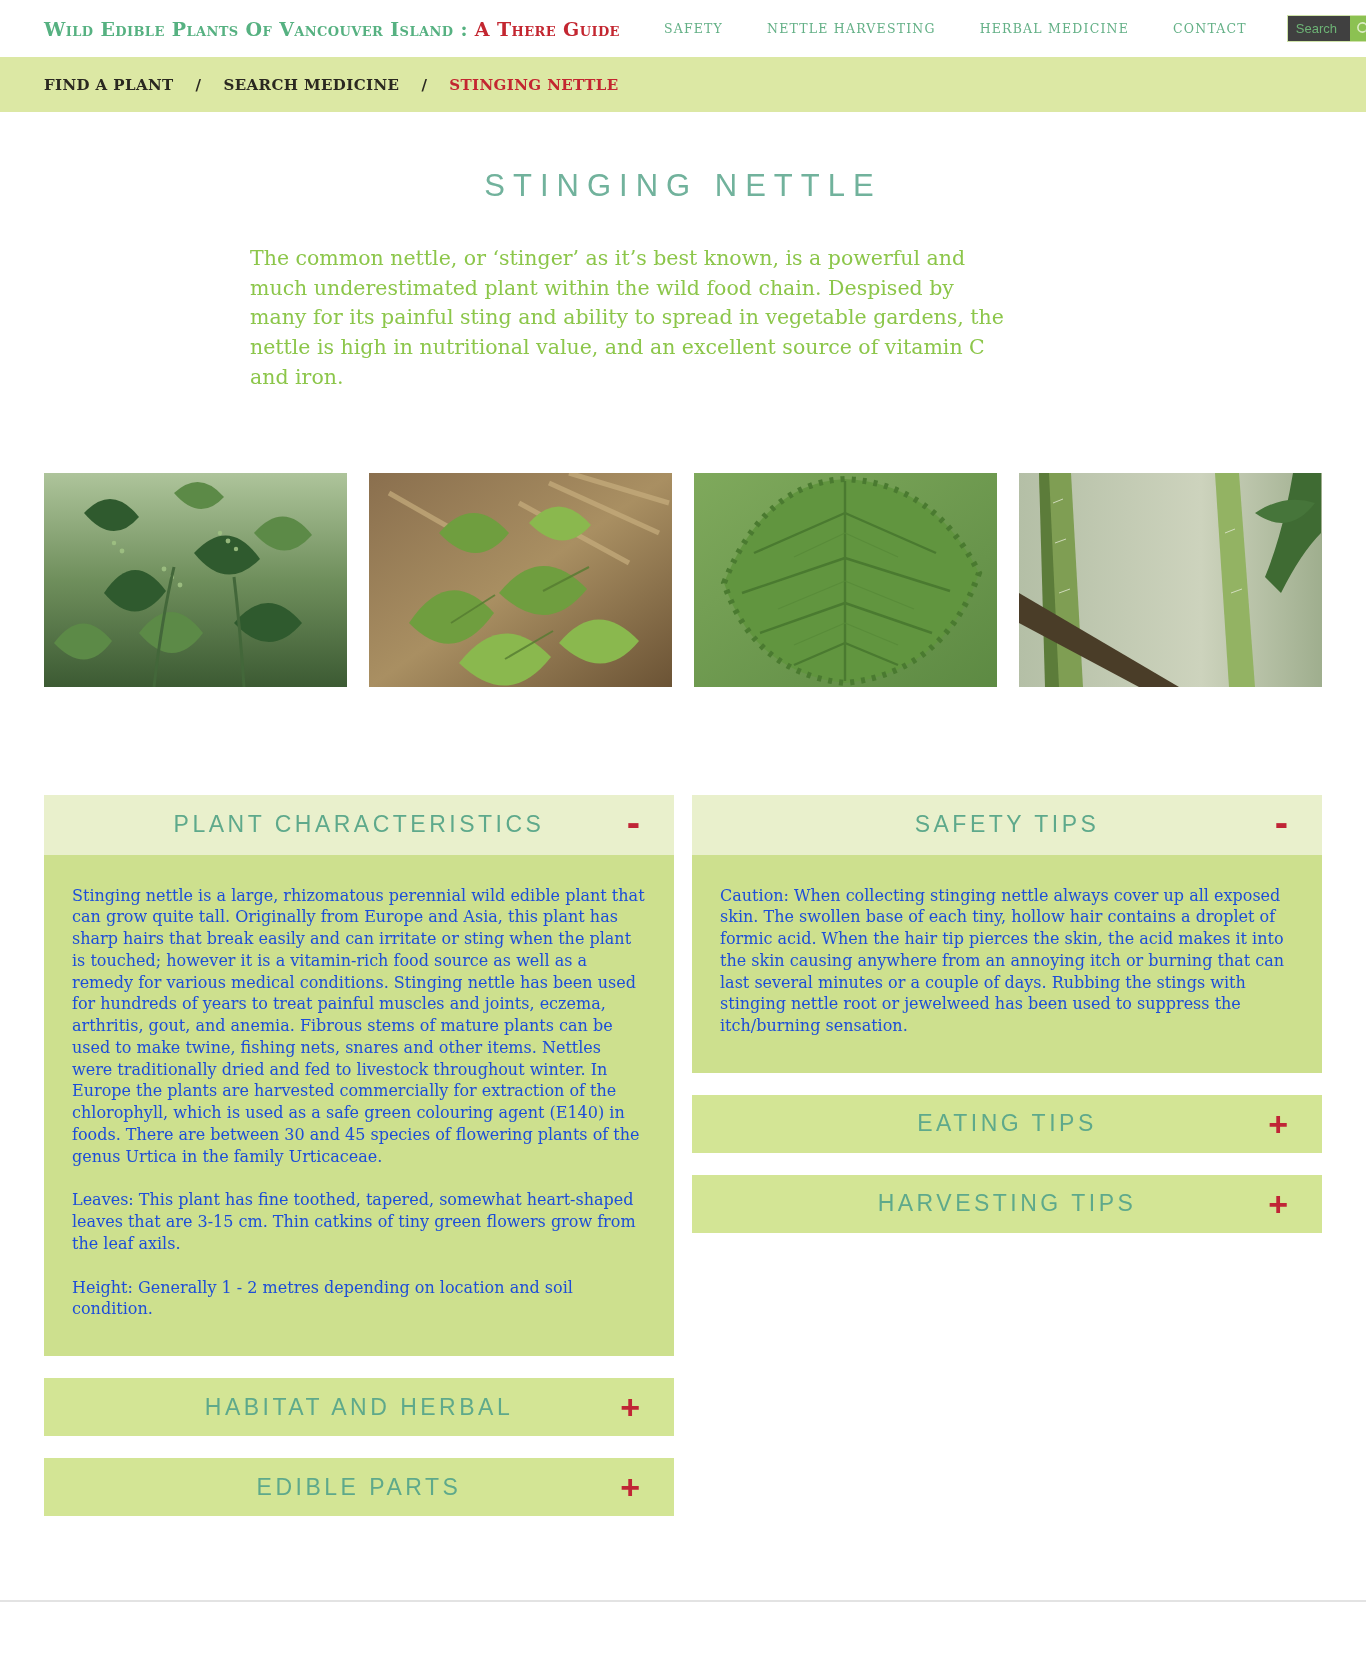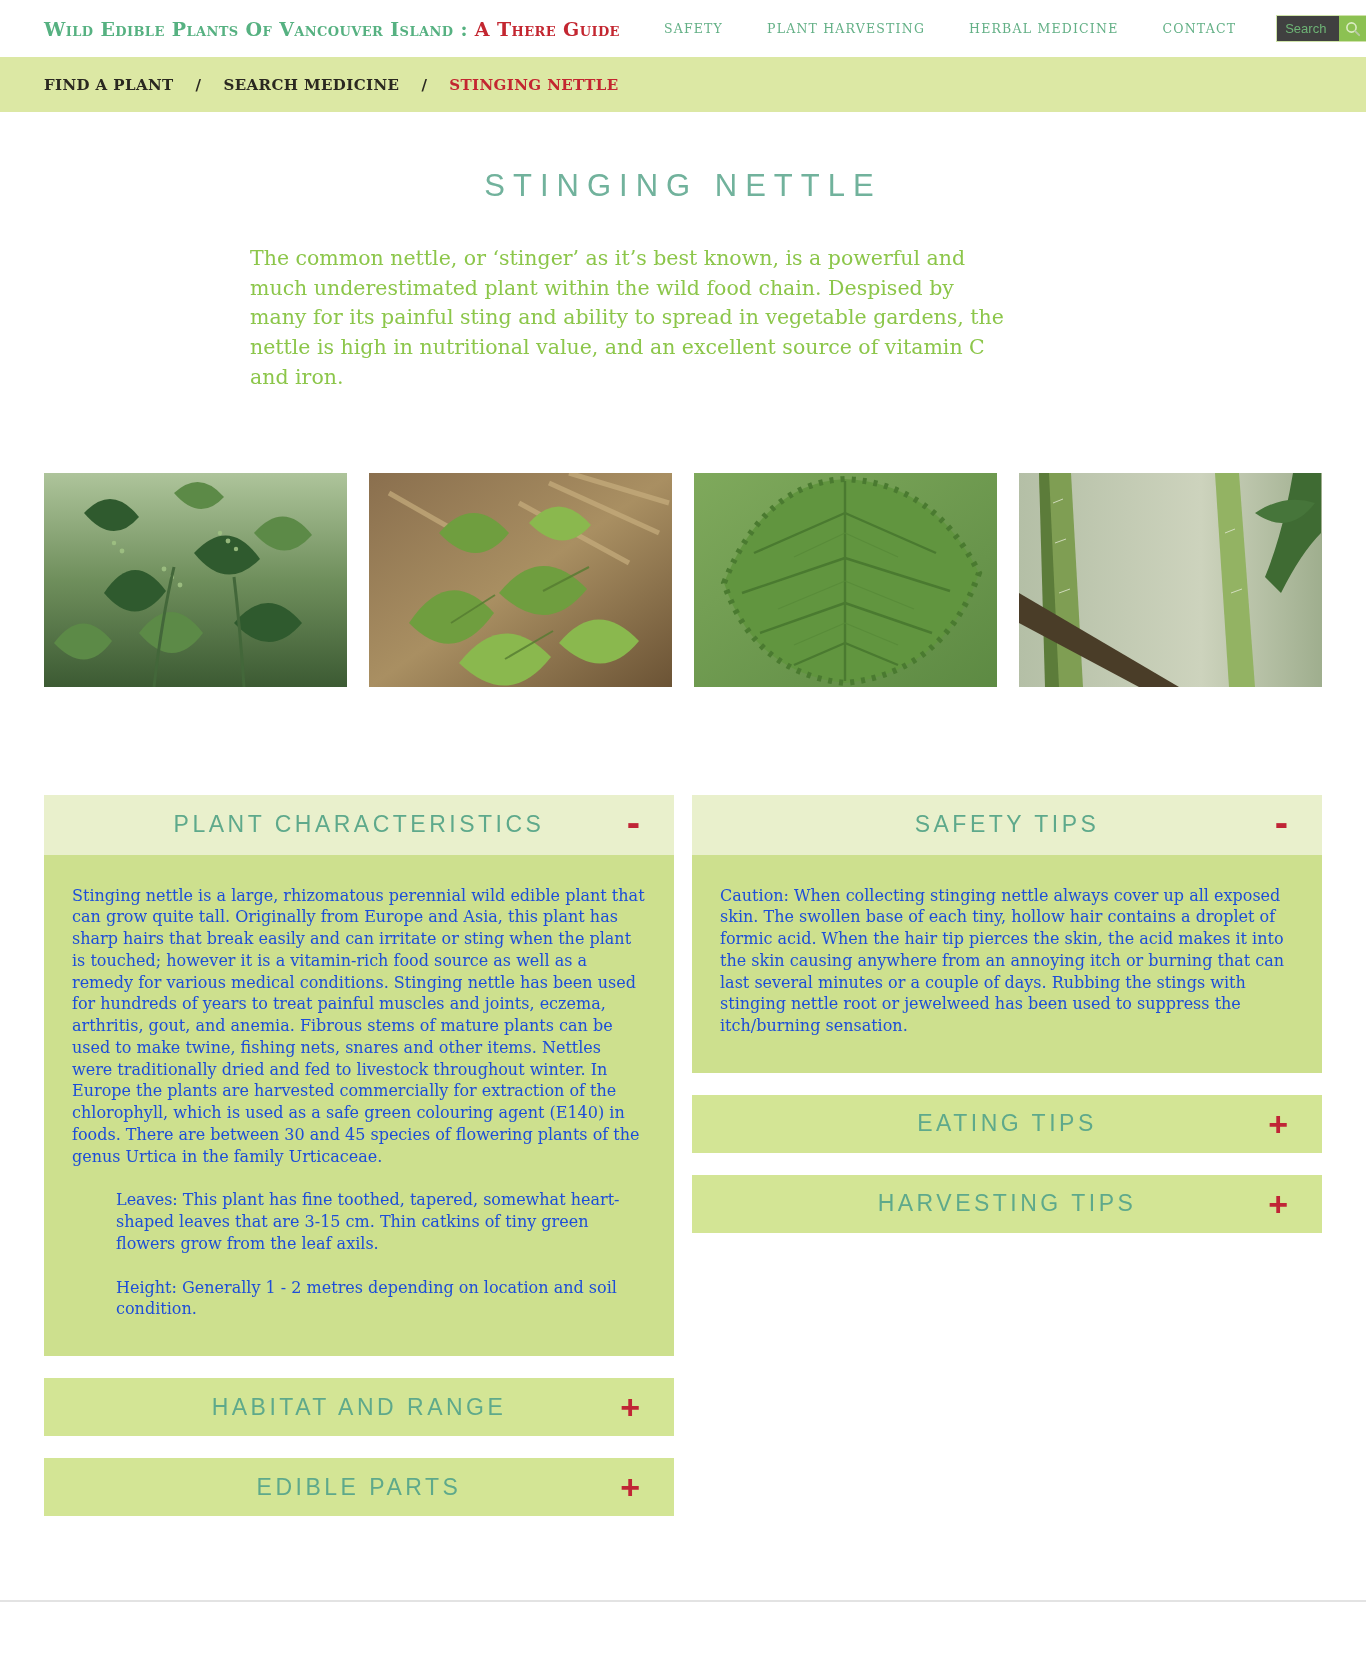--- a/index.html
+++ b/index.html
@@ -89,39 +89,39 @@
   .acc-toggle {
     position:absolute; right:34px; top:50%; transform:translateY(-50%);
     font-family:"Liberation Sans", sans-serif; font-weight:bold;
     font-size:34px; color:#c02536; line-height:1; cursor:pointer; user-select:none;
   }
   .acc.expanded .acc-toggle { font-size:40px; top:46%; }
   .acc-body {
     background:#cde08e; padding:30px 28px 36px 28px;
     font-size:16px; line-height:1.36; color:#1d4ed8;
   }
-  .acc-body p + p { margin-top:22px;margin-left:44px; }
+  .acc-body p + p { margin-top:22px; }
 
   
   .site-footer {
     margin-top:62px; border-top:2px solid #e3e3e3; background:#ffffff;
     padding:30px 0 26px 0;
   }
 </style>
 </head>
 <body>
 
 <header class="site-header">
   <div class="site-title">
     <span class="t-green">Wild Edible Plants Of Vancouver Island :</span>
     <span class="t-red">A There Guide</span>
   </div>
   <nav class="main-nav">
     <a href="#">SAFETY</a>
-    <a href="#">PLANT HARVESTING</a>
+    <a href="#">NETTLE HARVESTING</a>
     <a href="#">HERBAL MEDICINE</a>
     <a href="#">CONTACT</a>
     <div class="searchbox">
       <input type="text" placeholder="Search" style="">
       <button class="search-btn">
         <span style="display:flex">
           <svg width="16" height="16" viewBox="0 0 16 16">
             <circle cx="6.5" cy="6.5" r="4.6" fill="none" stroke="#dcecc4" stroke-width="1.6"></circle>
             <line x1="10" y1="10" x2="14.2" y2="14.2" stroke="#b9c9a4" stroke-width="1.8" stroke-linecap="round"></line>
           </svg>
@@ -293,21 +293,21 @@
         </div>
         <div class="acc-body">
           <p>Stinging nettle is a large, rhizomatous perennial wild edible plant that can grow quite tall. Originally from Europe and Asia, this plant has sharp hairs that break easily and can irritate or sting when the plant is touched; however it is a vitamin-rich food source as well as a remedy for various medical conditions. Stinging nettle has been used for hundreds of years to treat painful muscles and joints, eczema, arthritis, gout, and anemia. Fibrous stems of mature plants can be used to make twine, fishing nets, snares and other items. Nettles were traditionally dried and fed to livestock throughout winter. In Europe the plants are harvested commercially for extraction of the chlorophyll, which is used as a safe green colouring agent (E140) in foods. There are between 30 and 45 species of flowering plants of the genus Urtica in the family Urticaceae.</p>
           <p>Leaves: This plant has fine toothed, tapered, somewhat heart-shaped leaves that are 3-15 cm. Thin catkins of tiny green flowers grow from the leaf axils.</p>
           <p>Height: Generally 1 - 2 metres depending on location and soil condition.</p>
         </div>
       </section>
 
       <section class="acc collapsed">
         <div class="acc-head">
-          <span class="acc-title">HABITAT AND RANGE</span>
+          <span class="acc-title">HABITAT AND HERBAL</span>
           <span class="acc-toggle">+</span>
         </div>
       </section>
 
       <section class="acc collapsed">
         <div class="acc-head">
           <span class="acc-title">EDIBLE PARTS</span>
           <span class="acc-toggle">+</span>
         </div>
       </section>

